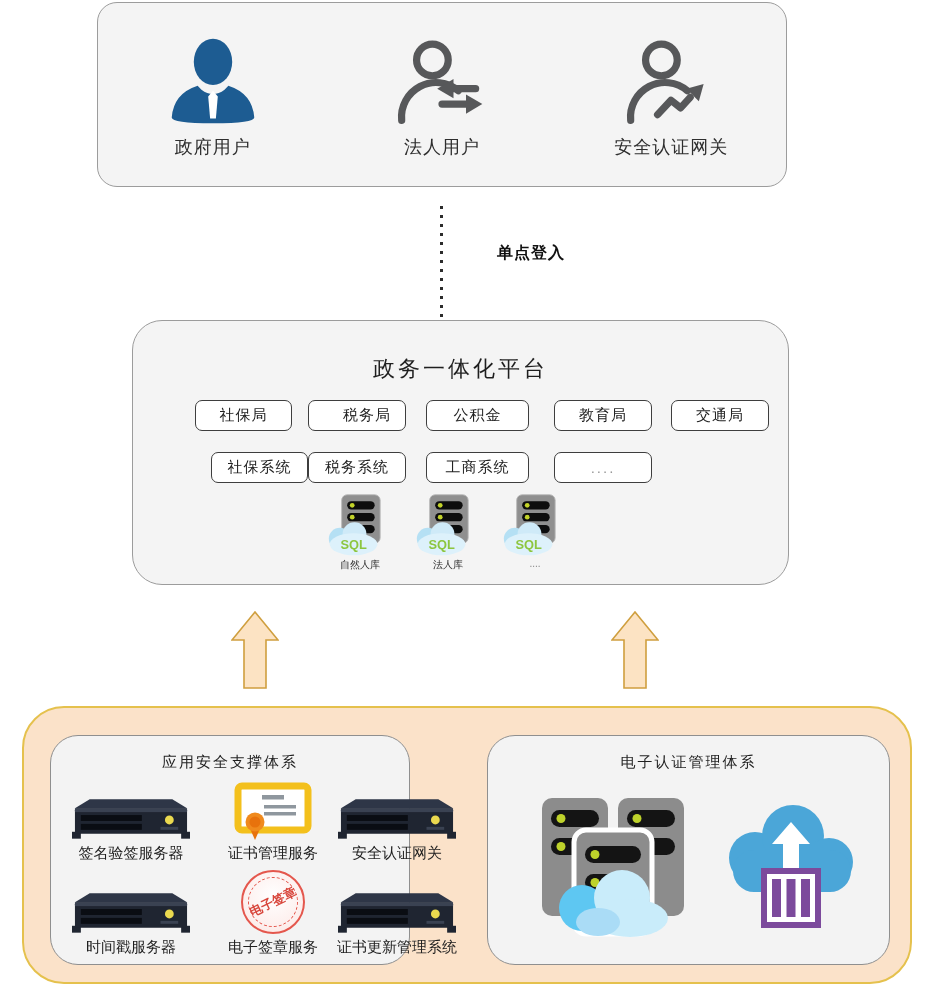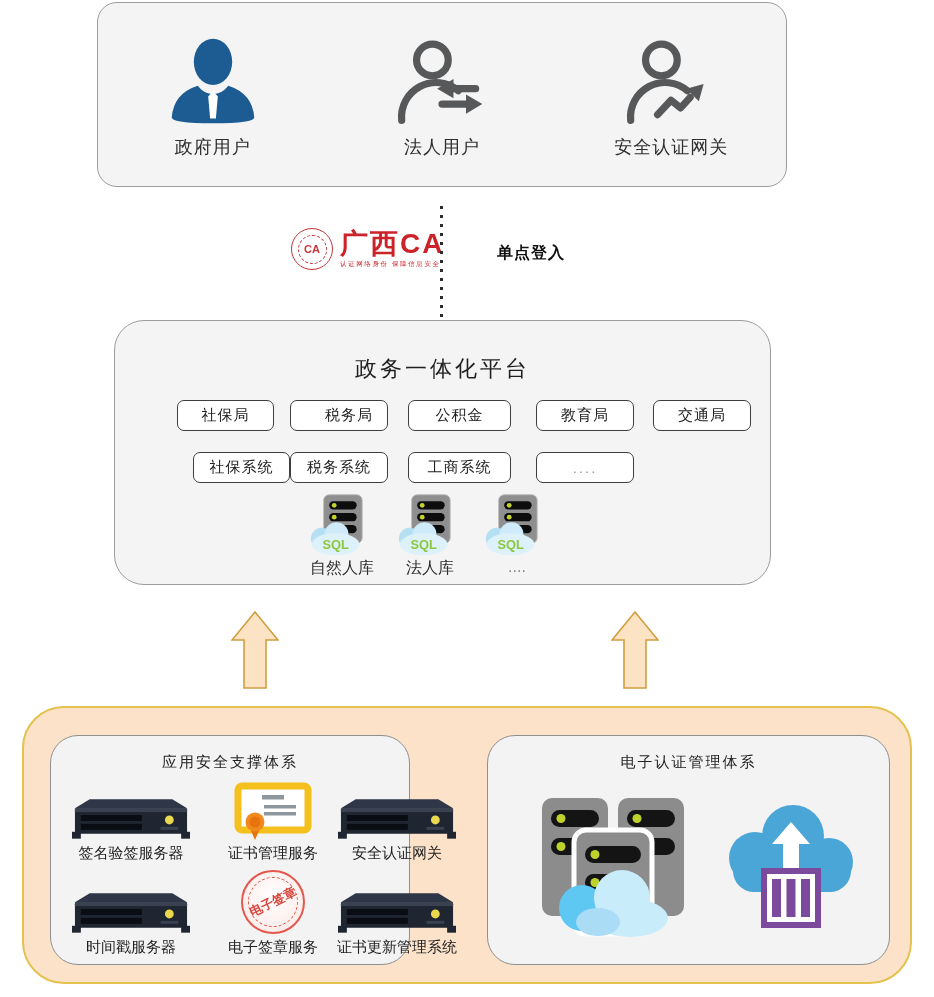--- a/index.html
+++ b/index.html
@@ -19,28 +19,28 @@
   .ca-badge { width:42px; height:42px; border:1.5px solid #c5353a; border-radius:50%; display:flex; align-items:center; justify-content:center; }
   .ca-badge-inner { width:29px; height:29px; border:1px dashed #c5353a; border-radius:50%; display:flex; align-items:center; justify-content:center; font-size:11px; font-weight:bold; color:#c5353a; }
   .ca-texts { display:flex; flex-direction:column; line-height:1; }
   .ca-brand { font-size:28px; font-weight:bold; color:#cc2229; letter-spacing:2px; }
   .ca-tagline { font-size:6.5px; color:#cc2229; letter-spacing:1.6px; margin-top:3px; white-space:nowrap; }
   .dotted-line { position:absolute; left:440px; top:206px; width:3px; height:118px;
     background-image:repeating-linear-gradient(to bottom,#2c2c2c 0px,#2c2c2c 3px,transparent 3px,transparent 9px); }
   .sso-label { position:absolute; left:497px; top:243px; font-size:16px; font-weight:bold; color:#111; letter-spacing:1px; }
 
   
-  .platform-box { left:114px; top:320px; width:657px; height:265px; border-radius:30px; }
+  .platform-box { left:132px; top:320px; width:657px; height:265px; border-radius:30px; }
   .platform-title { position:absolute; top:33px; left:0; width:100%; text-align:center; font-size:22px; color:#1f1f1f; letter-spacing:3px; }
   .pbtn { position:absolute; height:31px; background:#ffffff; border:1.2px solid #3e3e3e; border-radius:7px;
     display:flex; align-items:center; justify-content:center; font-size:15px; color:#222; letter-spacing:1px; }
   .pbtn.muted { color:#999; letter-spacing:2px; }
   .db-group { position:absolute; top:172px; width:100px; display:flex; flex-direction:column; align-items:center; }
   .db-group svg { width:66px; height:64px; display:block; }
-  .db-label { font-size:16px; color:#2e2e2e; margin-top:1px; }
+  .db-label { font-size:10px; color:#2e2e2e; margin-top:1px; }
   .db-label.muted { color:#888; }
 
   
   .up-arrow { position:absolute; top:611px; width:48px; height:78px; }
 
   
   .bottom-container { position:absolute; left:22px; top:706px; width:890px; height:278px;
     background:#fbe2c9; border:2px solid #e5c14d; border-radius:42px; }
   .inner-box { position:absolute; top:27px; height:230px; background:#f3f3f3; border:1.5px solid #8f8f8f; border-radius:28px; }
   .left-inner { left:26px; width:360px; }
@@ -98,29 +98,20 @@
           <circle cx="40" cy="27" r="16.5" fill="none" stroke="#57585a" stroke-width="7.5"></circle>
           <path d="M8,90 A36,36 0 0 1 67,59" fill="none" stroke="#57585a" stroke-width="7.5" stroke-linecap="round"></path>
           <polyline points="36,84 50,69 60,77 70,66" fill="none" stroke="#57585a" stroke-width="7.5" stroke-linejoin="round" stroke-linecap="round"></polyline>
           <polygon points="84,52 66,57 79,70" fill="#57585a"></polygon>
         </svg>
       </span>
       <span class="user-label">安全认证网关</span>
     </div>
   </div>
 
-  <div class="ca-logo">
-    <span class="ca-badge">
-      <span class="ca-badge-inner">CA</span>
-    </span>
-    <span class="ca-texts">
-      <span class="ca-brand">广西CA</span>
-      <span class="ca-tagline">认证网络身份 保障信息安全</span>
-    </span>
-  </div>
   <div class="dotted-line"></div>
   <div class="sso-label">单点登入</div>
 
   <div class="panel platform-box">
     <div class="platform-title">政务一体化平台</div>
 
     <div class="pbtn" style="left:62px;  top:79px; width:97px;">社保局</div>
     <div class="pbtn" style="left:175px; top:79px; width:98px;padding-left:20px;">税务局</div>
     <div class="pbtn" style="left:293px; top:79px; width:103px;">公积金</div>
     <div class="pbtn" style="left:421px; top:79px; width:98px;">教育局</div>

